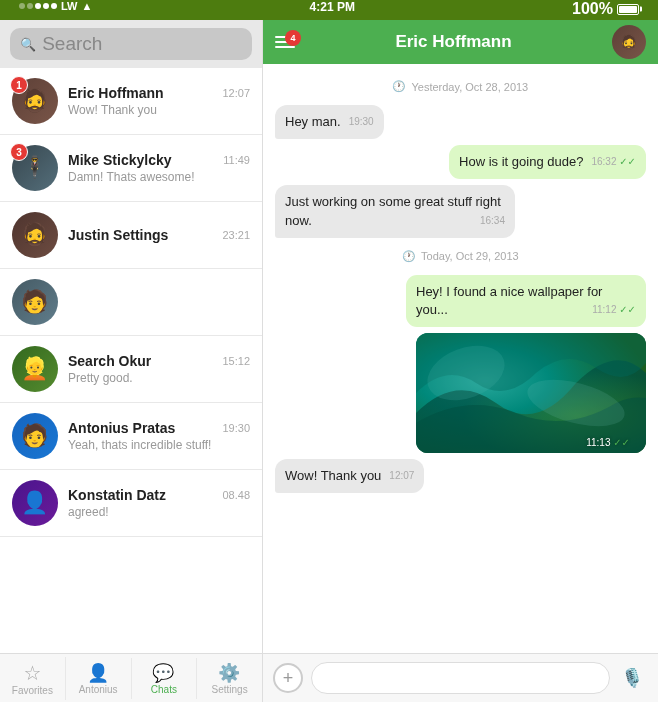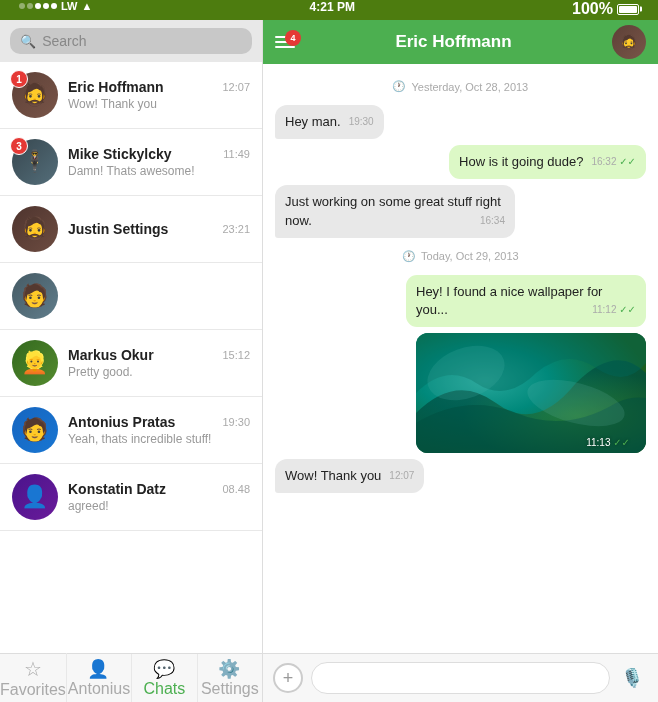--- a/index.html
+++ b/index.html
@@ -178,21 +178,21 @@
       align-items: center;
       justify-content: center;
       padding: 4px 0;
       font-size: 10px;
       color: #aaa;
       cursor: pointer;
       border-right: 1px solid #e8e8e8;
     }
     .tab-item:last-child { border-right: none; }
     .tab-item.active { color: #4caf50; }
-    .tab-label { font-size: 16px; }
+    .tab-label { font-size: 10px; }
 
     
     .right-panel {
       flex: 1;
       display: flex;
       flex-direction: column;
       background: #fff;
     }
 
     
@@ -393,21 +393,21 @@
   </div>
 </div>
 
 <div class="app-container">
 
   <div class="left-panel">
 
     <div class="search-bar">
       <div class="search-input-inner">
         <span class="search-icon-sym">🔍</span>
-        <span style="font-size:14px;color:#888;">Search</span>
+        <span style="font-size:19px;color:#888;">Search</span>
       </div>
     </div>
 
     <div class="chat-list" id="chat-list">
         <div class="chat-item">
     <div class="avatar-wrap">
       <div class="avatar av1">
         <span class="face">🧔</span>
       </div>
       <div class="badge">1</div>
@@ -459,21 +459,21 @@
   </div>
         <div class="chat-item">
     <div class="avatar-wrap">
       <div class="avatar av5">
         <span class="face">👱</span>
       </div>
 
     </div>
     <div class="chat-info">
       <div class="chat-name-row">
-        <span class="chat-name">Markus Okur</span>
+        <span class="chat-name">Search Okur</span>
         <span class="chat-time">15:12</span>
       </div>
       <div class="chat-preview ">Pretty good.</div>
     </div>
   </div>
         <div class="chat-item">
     <div class="avatar-wrap">
       <div class="avatar av6">
         <span class="face">🧑</span>
       </div>

